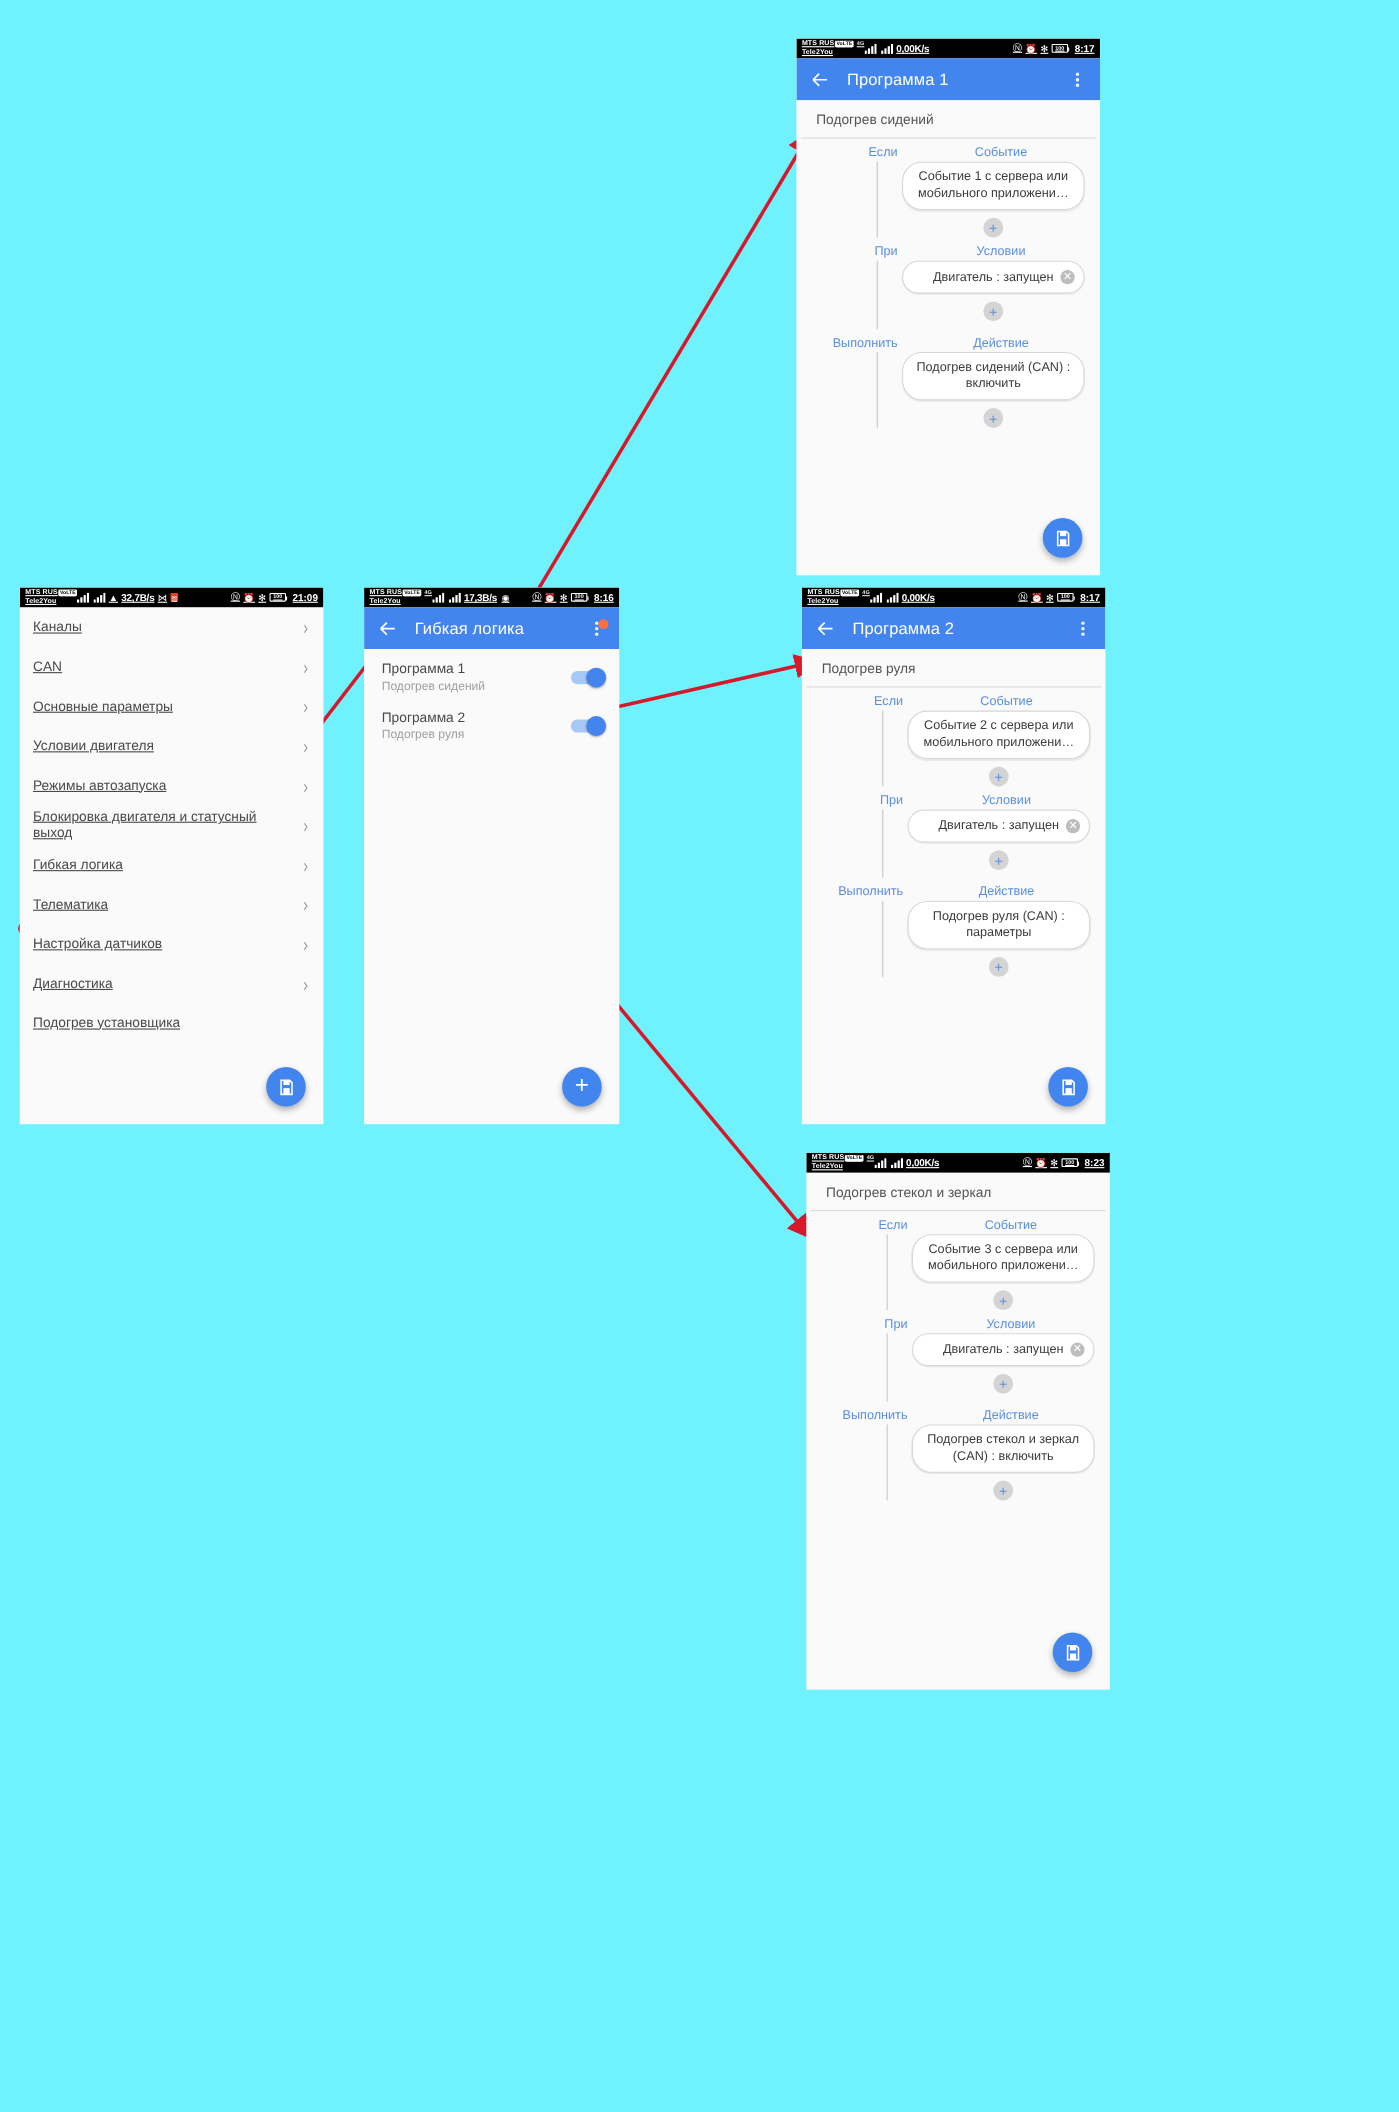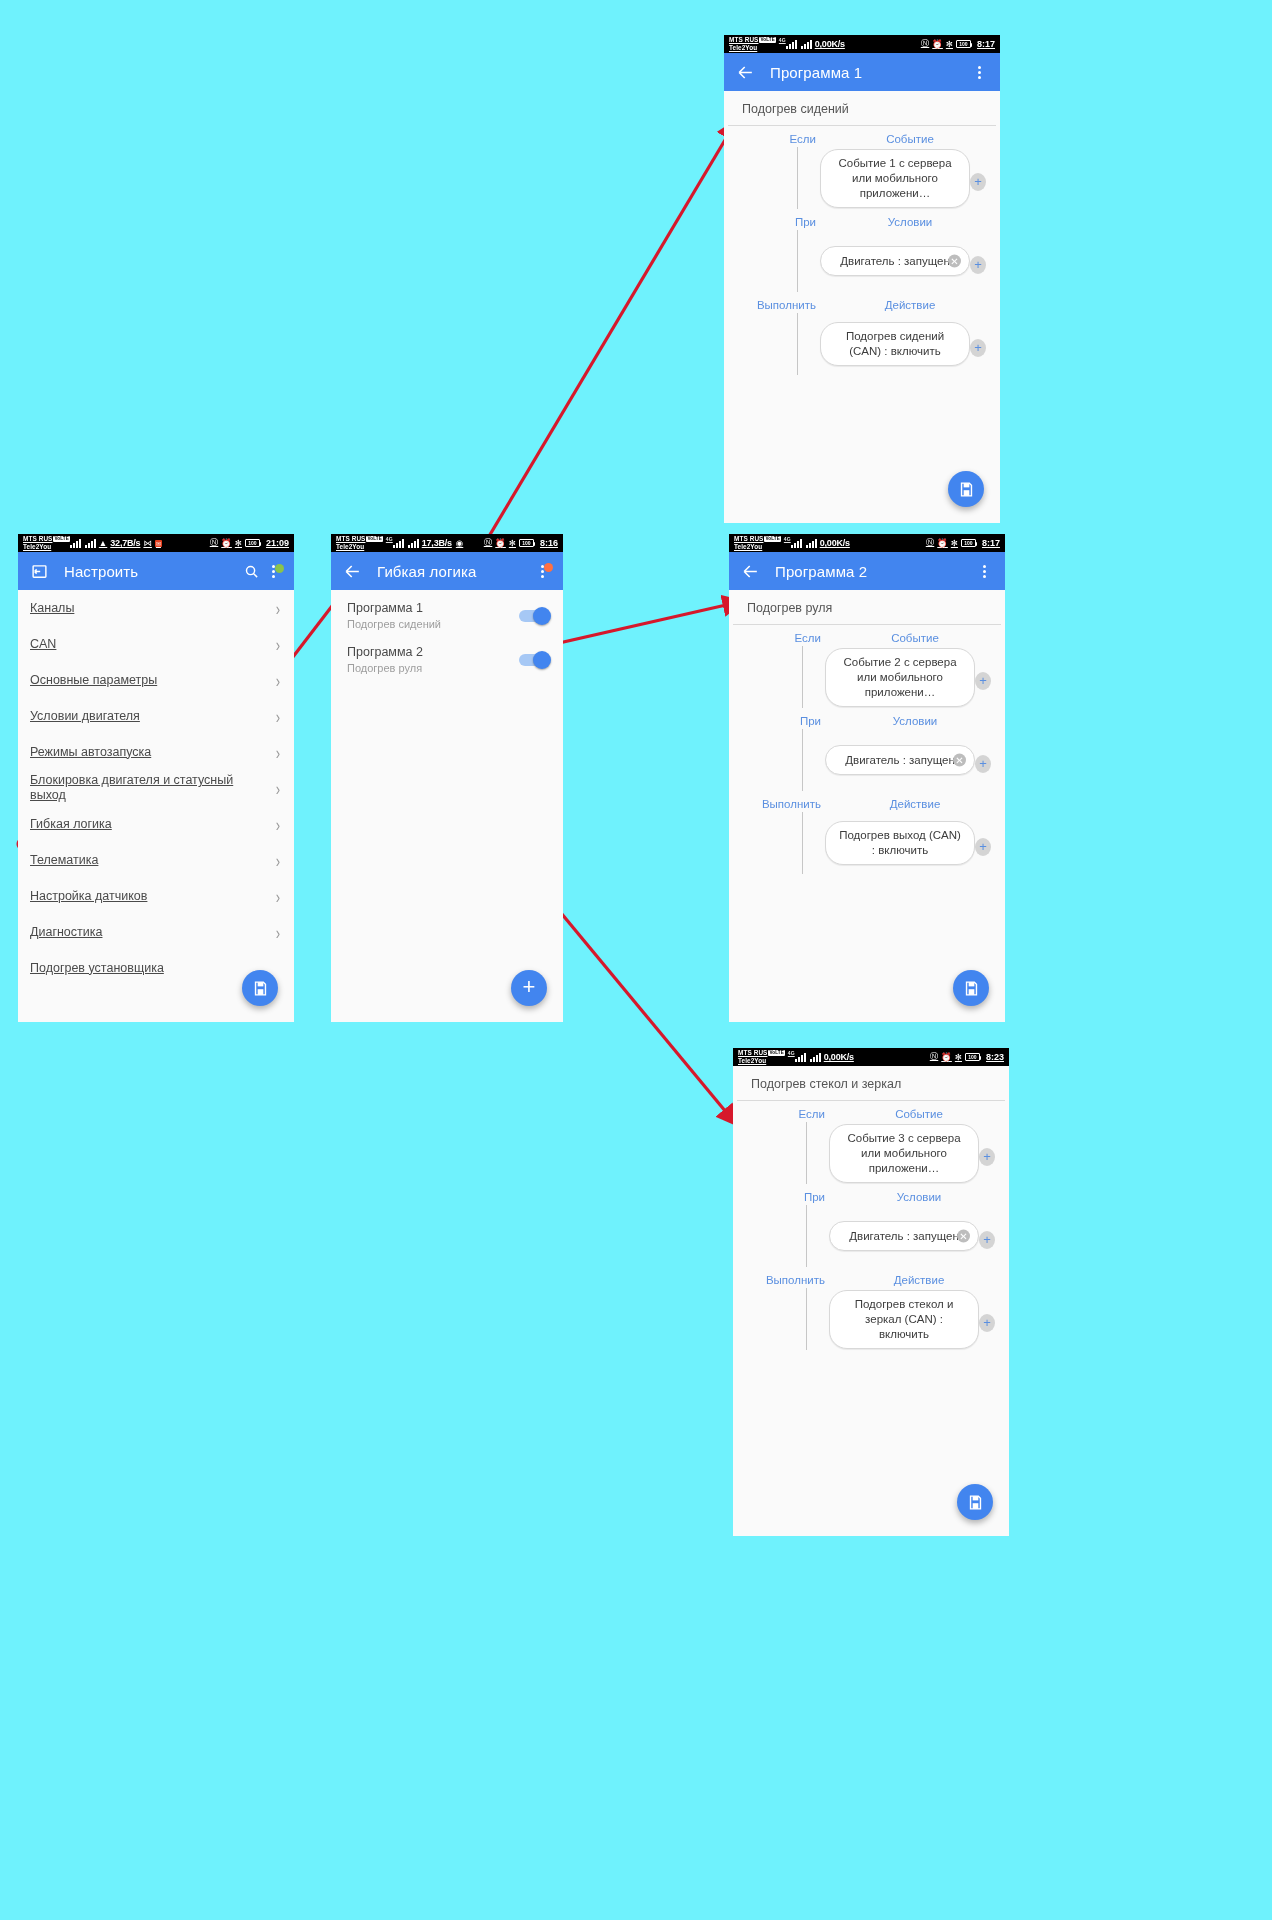--- a/index.html
+++ b/index.html
@@ -155,21 +155,21 @@
     padding: 0 0 0 0;
   }
   .rail {
     width: 96px;
     display:flex; justify-content:flex-end;
     padding-right: 22px;
   }
   .rail .line {
     width:1px; background:#c6c6c6; align-self:stretch; min-height: 62px;
   }
-  .sec-content { flex:1; padding-right:14px; display:flex; align-items:center; }
+  .sec-content { flex:1; padding-right:14px; display:flex; flex-direction:column; align-items:center; }
   .chip {
     width: 100%;
     background:#fff;
     border:1px solid #d8d8d8;
     border-radius:18px;
     padding:6px 12px;
     font-size:11.5px;
     color:#3c3c3c;
     text-align:center;
     line-height:15px;
@@ -255,44 +255,20 @@
     <span class="g" style="margin-left:3px">⋈</span>
     <span class="sb-red" style="margin-left:3px">✉</span>
     <div class="sb-icons">
       <span class="g">Ⓝ</span>
       <span class="g">⏰</span>
       <span class="g">✻</span>
       <span class="sb-batt">100</span>
       <span class="sb-time">21:09</span>
     </div>
   </div>
-  <div class="appbar">
-    <div class="icon-btn">
-      <svg width="17" height="17" viewBox="0 0 24 24" fill="none" stroke="#fff" stroke-width="2">
-          <rect x="3" y="4" width="18" height="16" rx="1"></rect>
-          <path d="M13 12H5m0 0 3-3m-3 3 3 3"></path>
-        </svg>
-    </div>
-    <div class="title">Настроить</div>
-    <div class="spacer"></div>
-    <div class="icon-btn">
-      <svg width="15" height="15" viewBox="0 0 24 24" fill="none" stroke="#fff" stroke-width="2.3">
-          <circle cx="10.5" cy="10.5" r="6.5"></circle>
-          <path d="M15.5 15.5 21 21"></path>
-        </svg>
-    </div>
-    <div class="icon-btn" style="position:relative">
-      <span class="dots">
-          <i></i>
-          <i></i>
-          <i></i>
-        </span>
-      <span class="badge-dot" style="background:#8bc34a; right:0; top:4px;"></span>
-    </div>
-  </div>
   <div class="list" id="settings-list">
       <div class="list-item">
         <div class="lbl">Каналы</div>
         <div class="chev">›</div>
       </div>
       <div class="list-item">
         <div class="lbl">CAN</div>
         <div class="chev">›</div>
       </div>
       <div class="list-item">
@@ -625,21 +601,21 @@
         <div class="sec-head">
           <div class="sec-left">Выполнить</div>
           <div class="sec-right">Действие</div>
         </div>
         <div class="sec-body">
           <div class="rail">
             <div class="line"></div>
           </div>
           <div class="sec-content">
             <div class="chip">
-              <span>Подогрев выход (CAN) : включить</span>
+              <span>Подогрев руля (CAN) : параметры</span>
             </div>
             <div class="plus-circle">+</div>
           </div>
         </div>
       </div>
     </div>
   <div class="fab" style="right:16px; bottom:16px;">
     <svg class="save-ic" width="17" height="17" viewBox="0 0 24 24">
         <path d="M5 3h11l3 3v15H5z" fill="none" stroke="#fff" stroke-width="2"></path>
         <rect x="8" y="3" width="8" height="6" fill="#fff"></rect>

